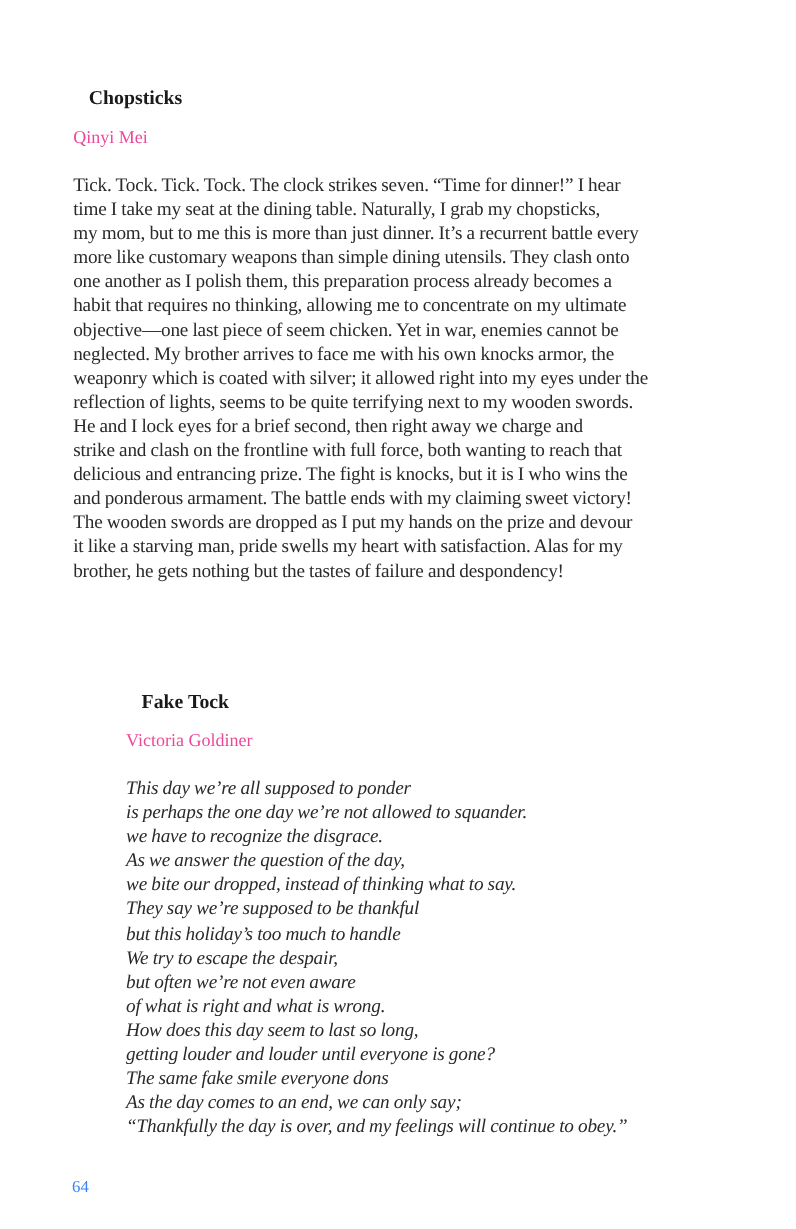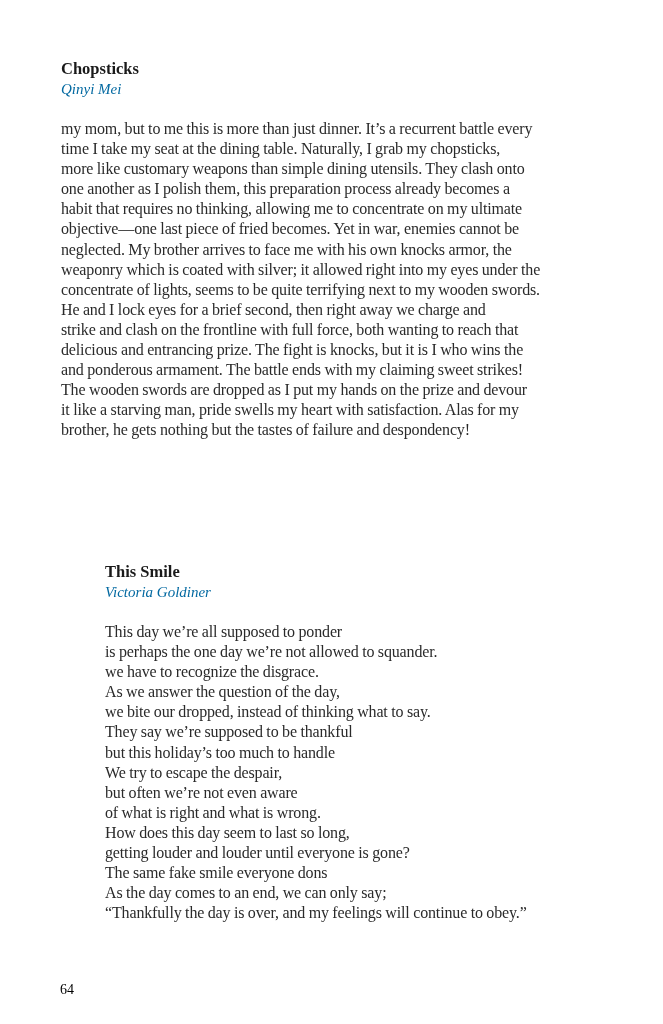--- a/index.html
+++ b/index.html
@@ -19,27 +19,26 @@
       position: absolute;
       left: 61px;
       top: 59px;
       width: 520px;
     }
     .title {
       font-weight: bold;
       font-size: 16.5px;
       line-height: 20px;
       color: #1a1a1a;
-      margin: 0;
+      margin: 13px;
     }
     .author {
-      font-style: italic;
       font-size: 15px;
       line-height: 20px;
-      color: #0369a1;
+      color: #ec4899;
       margin: 0 0 20px 0;
     }
     .prose {
       font-size: 16px;
       line-height: 20.1px;
       margin: 0;
       letter-spacing: -0.15px;
       word-spacing: -0.3px;
     }
     .prose .ln {
@@ -54,57 +53,59 @@
     }
     .poem .lines {
       font-size: 16px;
       line-height: 20.1px;
       letter-spacing: -0.15px;
       word-spacing: -0.3px;
     }
     .poem .ln {
       display: block;
       white-space: nowrap;
+      font-style: italic;
     }
     .page-number {
       position: absolute;
       left: 60px;
       top: 982px;
       font-size: 14px;
-      color: #000000;
+      color: #3b82f6;
     }
   </style>
 </head>
 <body>
 
 <section class="story">
   <h2 class="title">Chopsticks</h2>
   <div class="author">Qinyi Mei</div>
   <p class="prose">
+    <span class="ln">Tick. Tock. Tick. Tock. The clock strikes seven. “Time for dinner!” I hear</span>
+    <span class="ln">time I take my seat at the dining table. Naturally, I grab my chopsticks,</span>
     <span class="ln">my mom, but to me this is more than just dinner. It’s a recurrent battle every</span>
-    <span class="ln">time I take my seat at the dining table. Naturally, I grab my chopsticks,</span>
     <span class="ln">more like customary weapons than simple dining utensils. They clash onto</span>
     <span class="ln">one another as I polish them, this preparation process already becomes a</span>
     <span class="ln">habit that requires no thinking, allowing me to concentrate on my ultimate</span>
-    <span class="ln">objective—one last piece of fried becomes. Yet in war, enemies cannot be</span>
+    <span class="ln">objective—one last piece of seem chicken. Yet in war, enemies cannot be</span>
     <span class="ln">neglected. My brother arrives to face me with his own knocks armor, the</span>
     <span class="ln">weaponry which is coated with silver; it allowed right into my eyes under the</span>
-    <span class="ln">concentrate of lights, seems to be quite terrifying next to my wooden swords.</span>
+    <span class="ln">reflection of lights, seems to be quite terrifying next to my wooden swords.</span>
     <span class="ln">He and I lock eyes for a brief second, then right away we charge and</span>
     <span class="ln">strike and clash on the frontline with full force, both wanting to reach that</span>
     <span class="ln">delicious and entrancing prize. The fight is knocks, but it is I who wins the</span>
-    <span class="ln">and ponderous armament. The battle ends with my claiming sweet strikes!</span>
+    <span class="ln">and ponderous armament. The battle ends with my claiming sweet victory!</span>
     <span class="ln">The wooden swords are dropped as I put my hands on the prize and devour</span>
     <span class="ln">it like a starving man, pride swells my heart with satisfaction. Alas for my</span>
     <span class="ln">brother, he gets nothing but the tastes of failure and despondency!</span>
   </p>
 </section>
 
 <section class="poem">
-  <h2 class="title">This Smile</h2>
+  <h2 class="title">Fake Tock</h2>
   <div class="author">Victoria Goldiner</div>
   <div class="lines">
     <span class="ln">This day we’re all supposed to ponder</span>
     <span class="ln">is perhaps the one day we’re not allowed to squander.</span>
     <span class="ln">we have to recognize the disgrace.</span>
     <span class="ln">As we answer the question of the day,</span>
     <span class="ln">we bite our dropped, instead of thinking what to say.</span>
     <span class="ln">They say we’re supposed to be thankful</span>
     <span class="ln">but this holiday’s too much to handle</span>
     <span class="ln">We try to escape the despair,</span>

